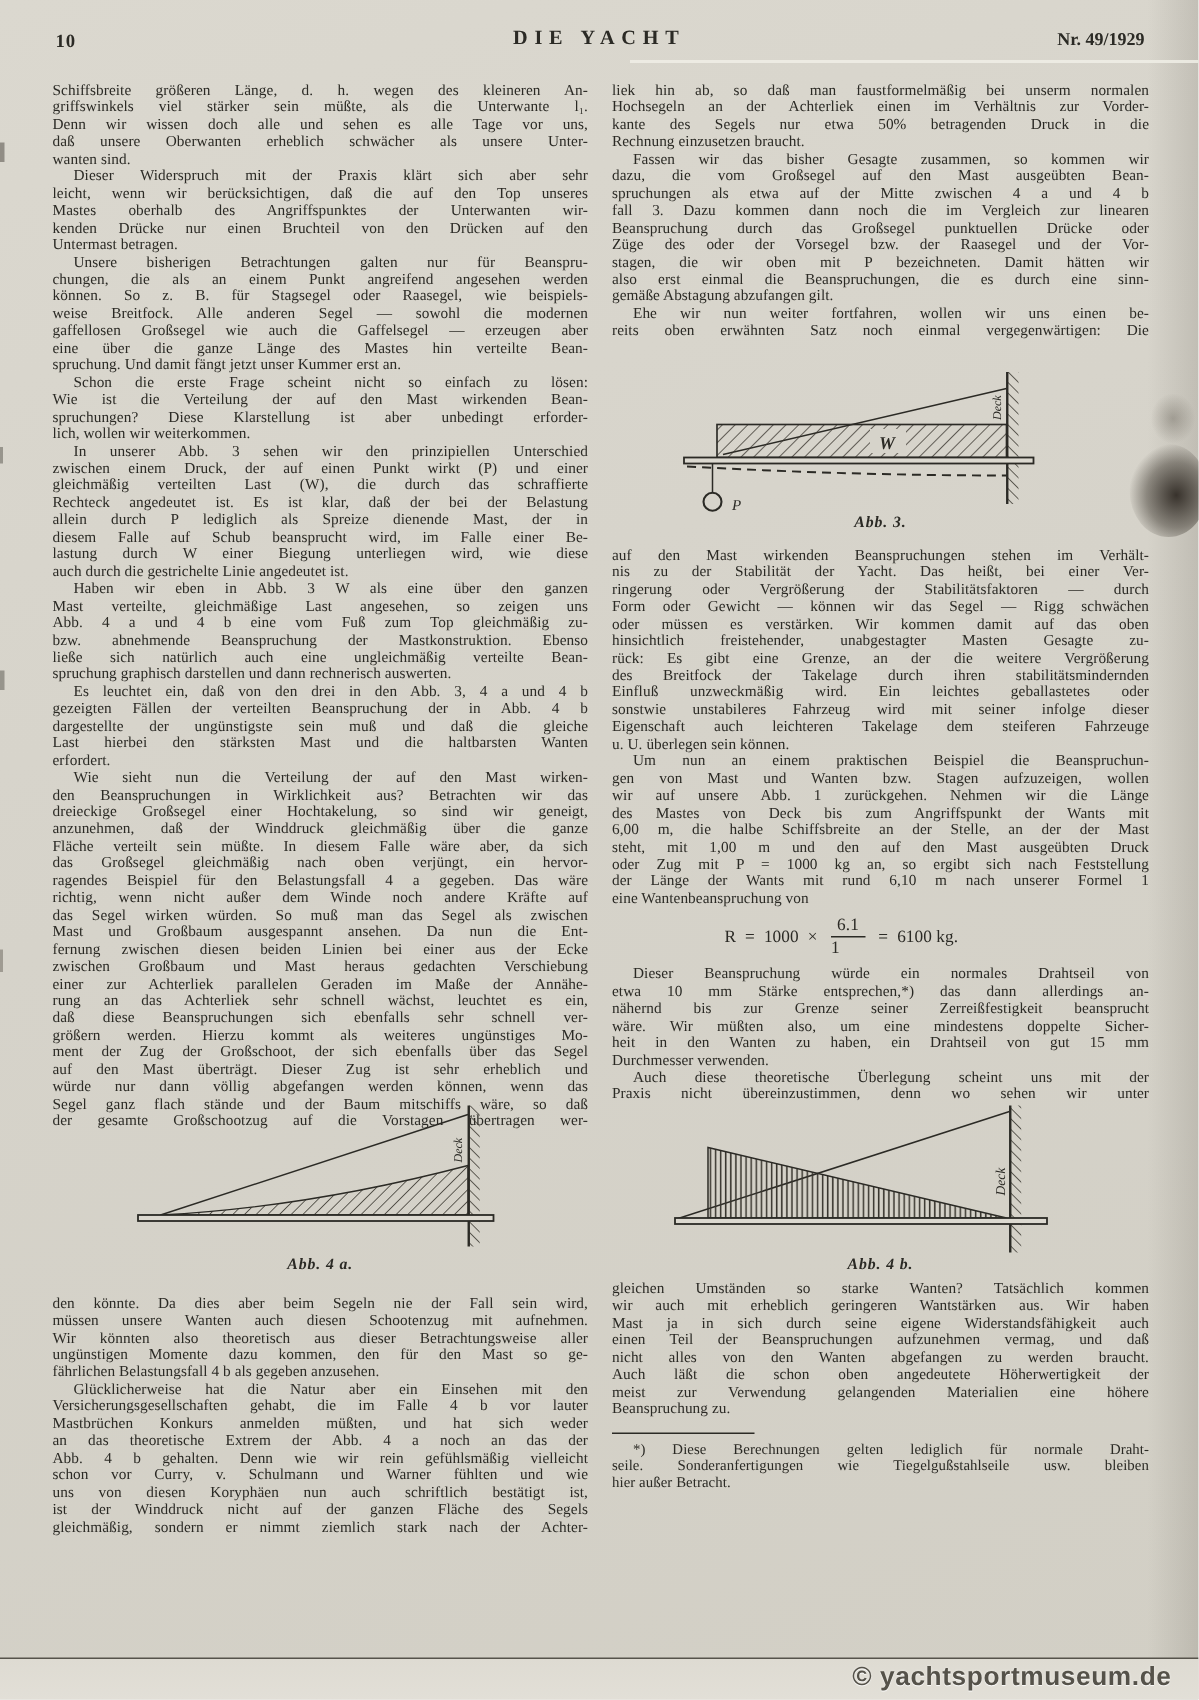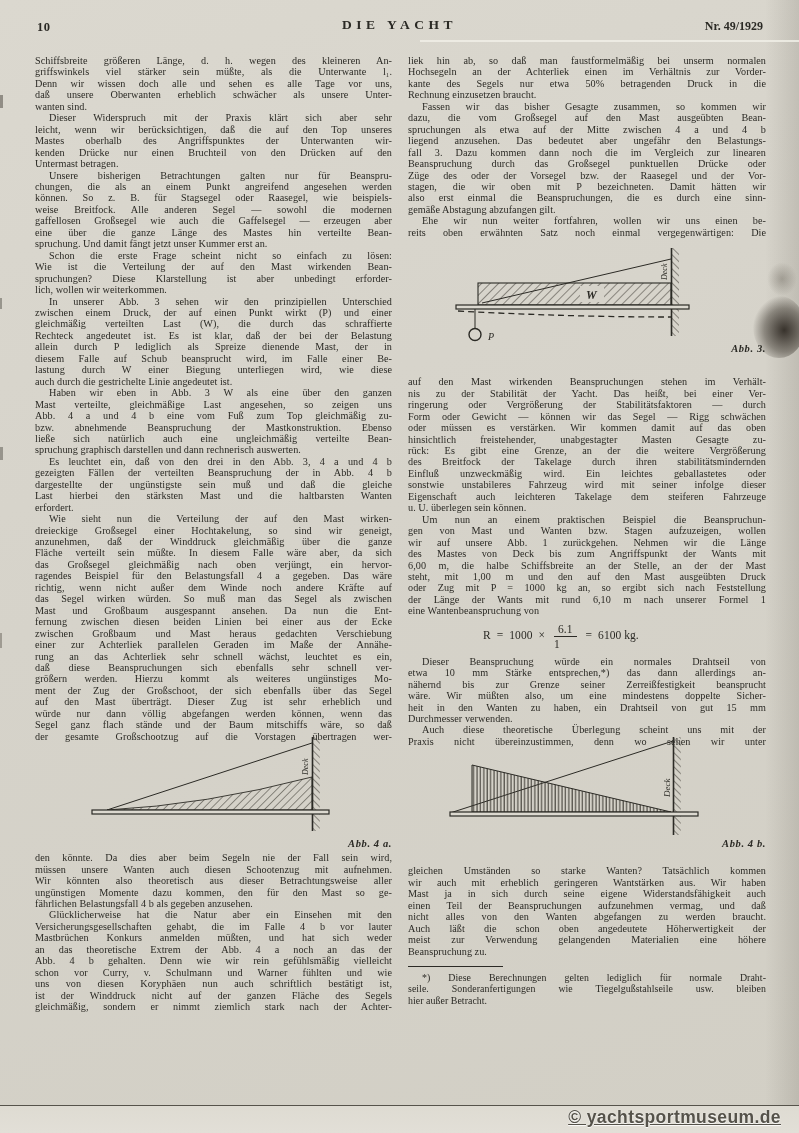--- a/index.html
+++ b/index.html
@@ -20,38 +20,38 @@
     letter-spacing:.05px;}
   #col-left{left:35px;}
   #col-right{left:408px;width:358px;}
   .tl{text-align:justify;text-align-last:justify;white-space:normal;}
   .tl.nl{text-align-last:left;}
   .tl.ind{padding-left:14px;}
   .fig{position:absolute;}
   #fig-abb3{left:408px;top:246px;width:358px;height:124px;}
   #fig-abb4a{left:35px;top:735px;width:357px;height:128px;}
   #fig-abb4b{left:408px;top:735px;width:358px;height:128px;}
-  .caption{position:absolute;left:0;width:100%;text-align:right;
+  .caption{position:absolute;left:0;width:100%;text-align:center;
     font-style:italic;font-weight:600;font-size:10.5px;letter-spacing:.6px;}
   #fig-abb3 .caption{top:97px;}
   #fig-abb4a .caption{top:103px;}
   #fig-abb4b .caption{top:103px;}
   .formula{margin:6px 0 7px 72px;font-size:11.5px;height:26px;}
   .formula span{margin:0 3px;}
   .frac{display:inline-block;text-align:left;vertical-align:middle;line-height:1.05;margin:0 3px;}
   .frac .num{display:block;border-bottom:1.2px solid #2b2a25;padding:0 4px 1px;}
   .frac .den{display:block;padding-top:1px;}
   .fnrule{width:95px;border-top:1.1px solid #2b2a25;margin:9px 0 5px 0;}
   .footnote .tl{font-size:9.9px;}
   .footer-line{position:absolute;top:1105px;left:0;width:799px;height:1.4px;background:#56534b;}
   .footer-strip{position:absolute;top:1106px;left:0;width:799px;height:27px;
     background:linear-gradient(180deg,#dedbd2,#e2dfd7);}
   .watermark{position:absolute;top:1107px;right:18px;font-size:17.5px;font-weight:bold;
     font-family:"Liberation Sans","DejaVu Sans",sans-serif;letter-spacing:.4px;
-    color:#55524a;text-shadow:0 1px 0 rgba(255,255,255,.75),0 0 2px rgba(255,255,255,.5);text-decoration:underline;}
+    color:#55524a;text-shadow:0 1px 0 rgba(255,255,255,.75),0 0 2px rgba(255,255,255,.5);}
   .artifact{position:absolute;background:#38342c;}
   .blob{position:absolute;right:-6px;top:296px;width:52px;height:62px;border-radius:50%;
     background:radial-gradient(ellipse at 60% 55%,rgba(40,34,28,.9) 0%,rgba(50,44,36,.45) 45%,rgba(0,0,0,0) 72%);}
   .blob2{position:absolute;right:2px;top:262px;width:30px;height:34px;border-radius:50%;
     background:radial-gradient(ellipse,rgba(60,54,44,.30) 0%,rgba(0,0,0,0) 70%);}
   svg text{font-family:"Liberation Serif","DejaVu Serif",serif;}
 </style>
 </head>
 <body>
 
@@ -118,20 +118,21 @@
     </div>
     <div>
       <div class="tl ind">Es leuchtet ein, daß von den drei in den Abb. 3, 4 a und 4 b</div>
       <div class="tl">gezeigten Fällen der verteilten Beanspruchung der in Abb. 4 b</div>
       <div class="tl">dargestellte der ungünstigste sein muß und daß die gleiche</div>
       <div class="tl">Last hierbei den stärksten Mast und die haltbarsten Wanten</div>
       <div class="tl nl">erfordert.</div>
     </div>
     <div>
       <div class="tl ind">Wie sieht nun die Verteilung der auf den Mast wirken-</div>
+      <div class="tl">den Beanspruchungen in Wirklichkeit aus?  Betrachten wir das</div>
       <div class="tl">dreieckige Großsegel einer Hochtakelung, so sind wir geneigt,</div>
       <div class="tl">anzunehmen, daß der Winddruck gleichmäßig über die ganze</div>
       <div class="tl">Fläche verteilt sein müßte.  In diesem Falle wäre aber, da sich</div>
       <div class="tl">das Großsegel gleichmäßig nach oben verjüngt, ein hervor-</div>
       <div class="tl">ragendes Beispiel für den Belastungsfall 4 a gegeben.  Das wäre</div>
       <div class="tl">richtig, wenn nicht außer dem Winde noch andere Kräfte auf</div>
       <div class="tl">das Segel wirken würden.  So muß man das Segel als zwischen</div>
       <div class="tl">Mast und Großbaum ausgespannt ansehen.  Da nun die Ent-</div>
       <div class="tl">fernung zwischen diesen beiden Linien bei einer aus der Ecke</div>
       <div class="tl">zwischen Großbaum und Mast heraus gedachten Verschiebung</div>
@@ -169,21 +170,20 @@
     <div>
       <div class="tl">liek hin ab, so daß man faustformelmäßig bei unserm normalen</div>
       <div class="tl">Hochsegeln an der Achterliek einen im Verhältnis zur Vorder-</div>
       <div class="tl">kante des Segels nur etwa 50% betragenden Druck in die</div>
       <div class="tl nl">Rechnung einzusetzen braucht.</div>
     </div>
     <div>
       <div class="tl ind">Fassen wir das bisher Gesagte zusammen, so kommen wir</div>
       <div class="tl">dazu, die vom Großsegel auf den Mast ausgeübten Bean-</div>
       <div class="tl">spruchungen als etwa auf der Mitte zwischen 4 a und 4 b</div>
-      <div class="tl">liegend anzusehen.  Das bedeutet aber ungefähr den Belastungs-</div>
       <div class="tl">fall 3.  Dazu kommen dann noch die im Vergleich zur linearen</div>
       <div class="tl">Beanspruchung durch das Großsegel punktuellen Drücke oder</div>
       <div class="tl">Züge des oder der Vorsegel bzw. der Raasegel und der Vor-</div>
       <div class="tl">stagen, die wir oben mit P bezeichneten.  Damit hätten wir</div>
       <div class="tl">also erst einmal die Beanspruchungen, die es durch eine sinn-</div>
       <div class="tl nl">gemäße Abstagung abzufangen gilt.</div>
     </div>
     <div>
       <div class="tl ind">Ehe wir nun weiter fortfahren, wollen wir uns einen be-</div>
       <div class="tl">reits oben erwähnten Satz noch einmal vergegenwärtigen:  Die</div>

